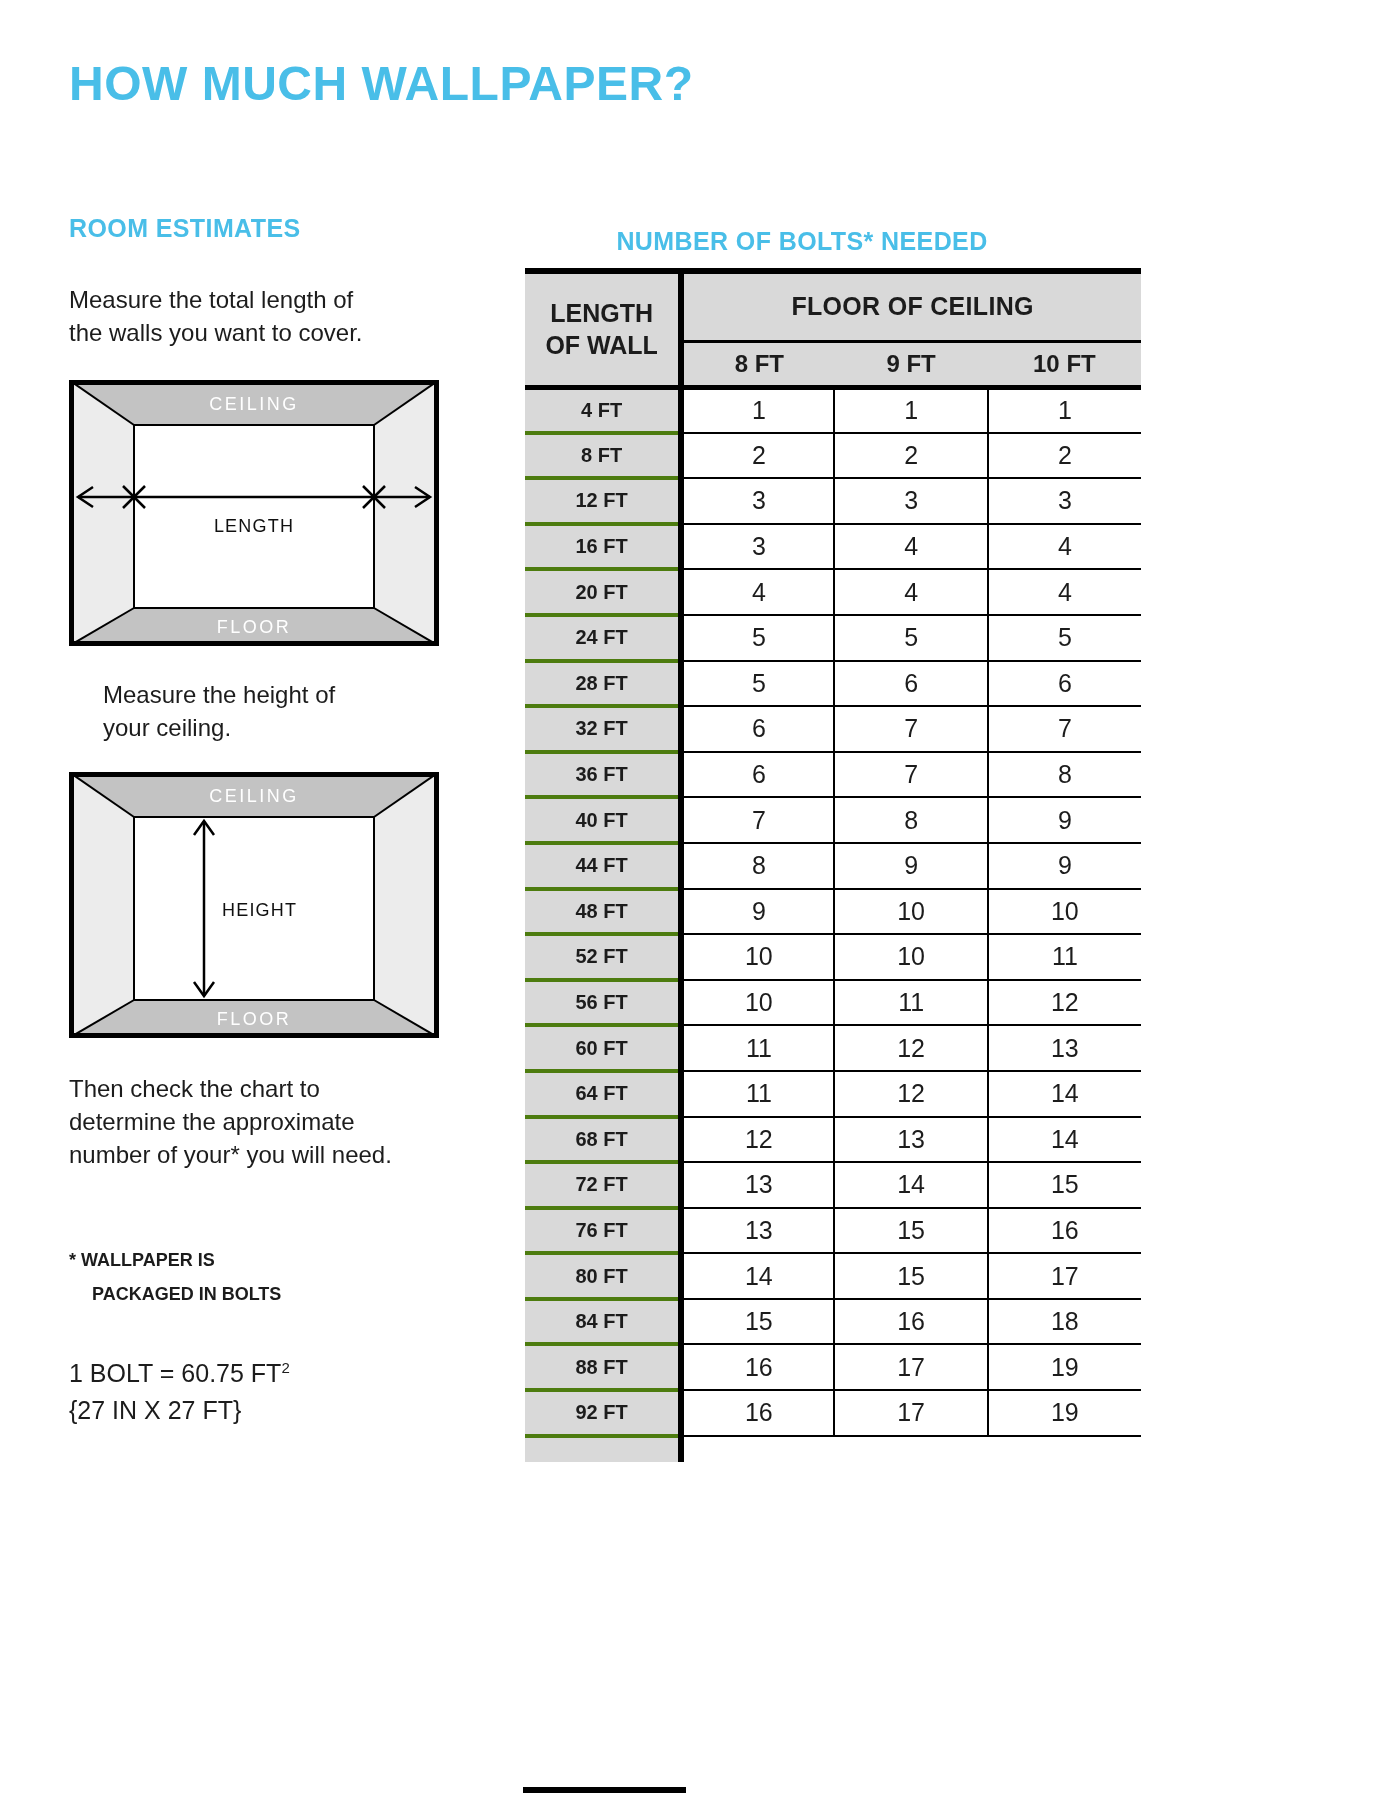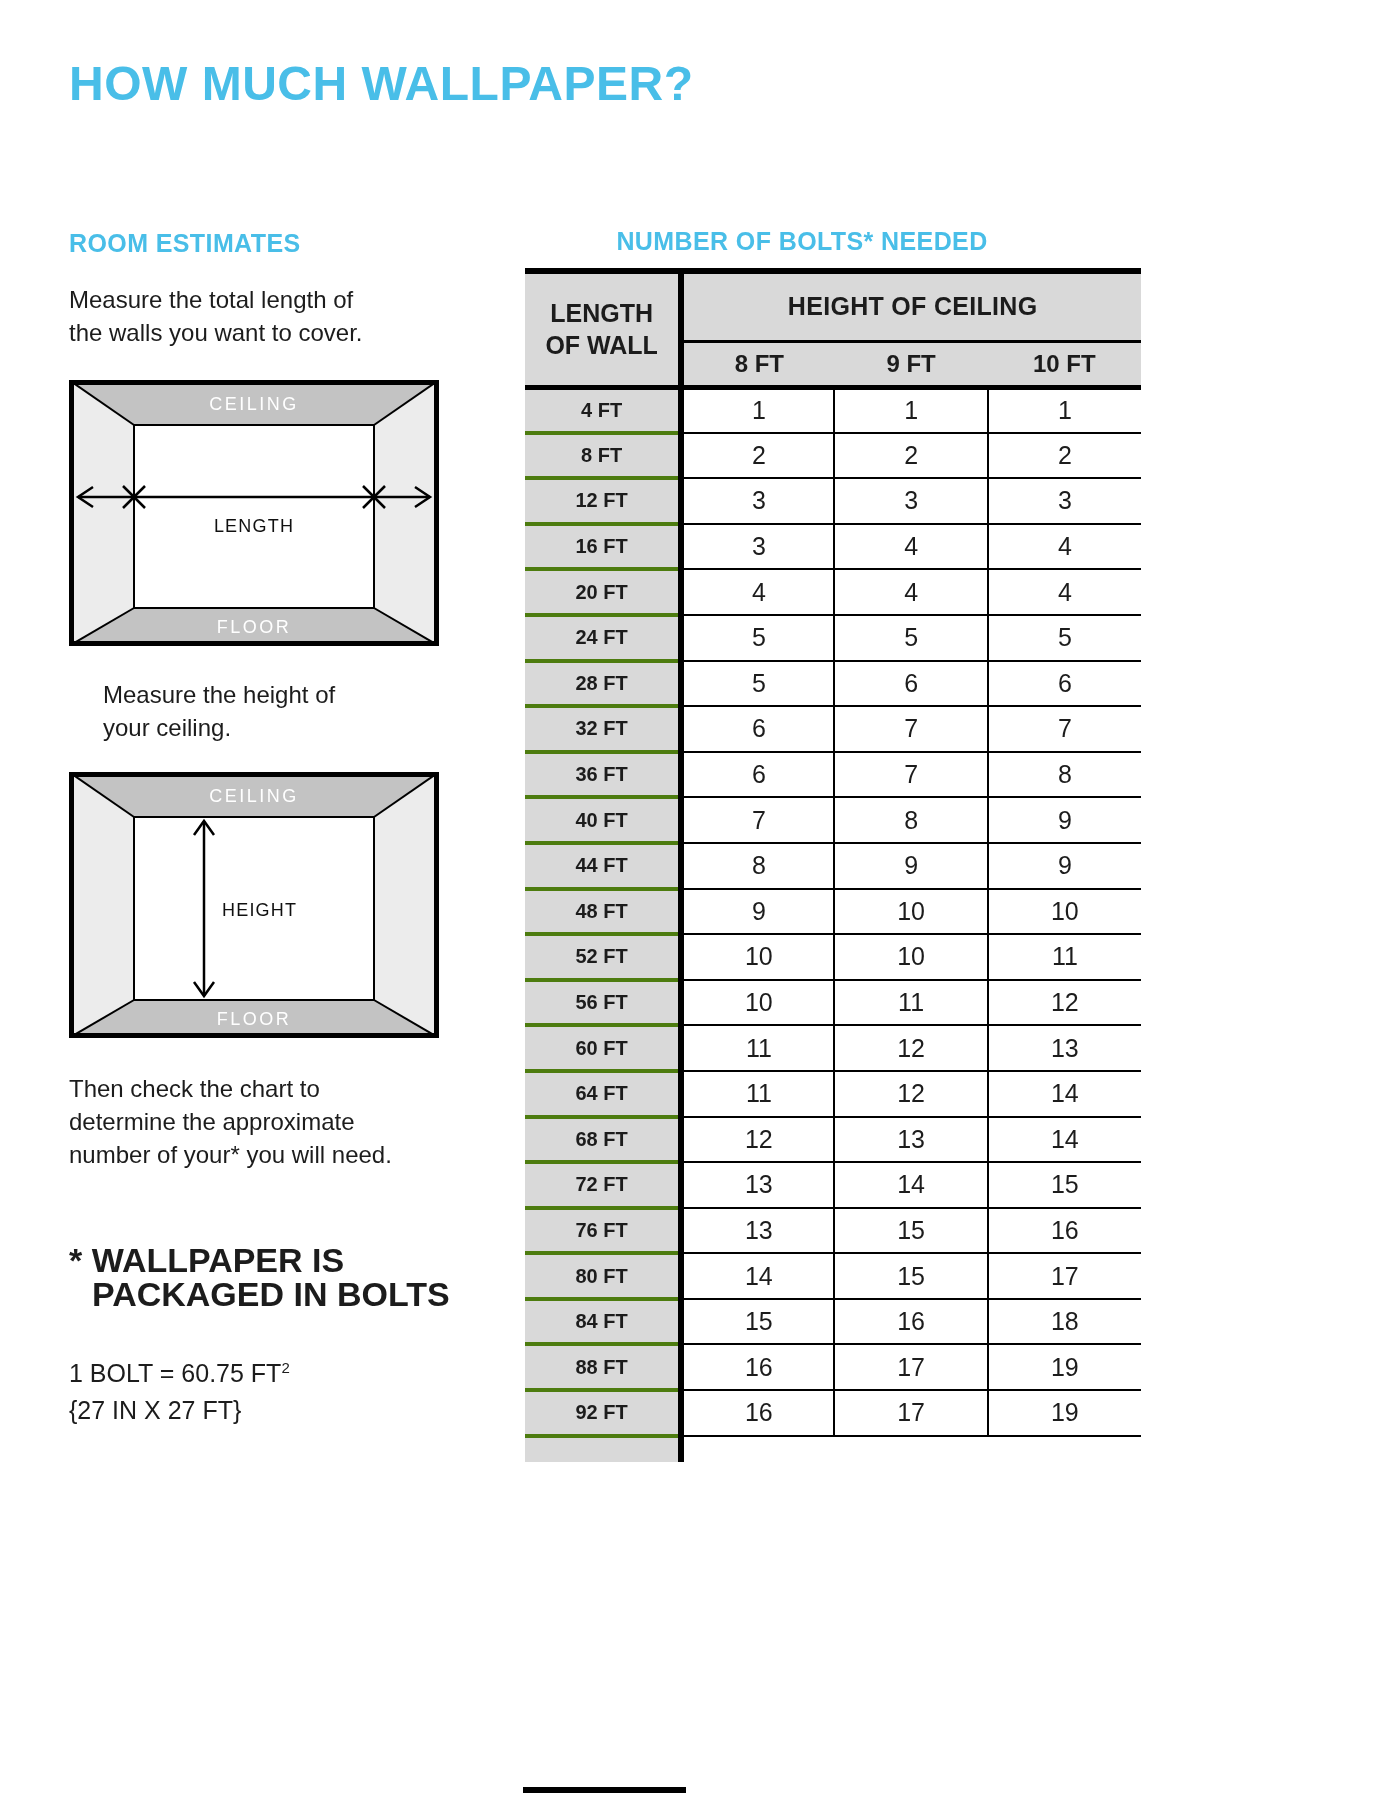--- a/index.html
+++ b/index.html
@@ -10,33 +10,33 @@
     --ink:#1C1C1C;
   }
   *{margin:0;padding:0;box-sizing:border-box;}
   html,body{background:#fff;}
   body{width:1391px;height:1800px;font-family:"Liberation Sans","DejaVu Sans",sans-serif;color:var(--ink);}
   .page{position:relative;width:1177px;height:1800px;overflow:hidden;background:#fff;}
   .abs{position:absolute;}
 
   .page-title{left:69px;top:56px;font-size:48px;font-weight:700;color:var(--accent);letter-spacing:.5px;}
   .section-heading{font-size:25px;font-weight:700;color:var(--accent);letter-spacing:.4px;}
-  .re-heading{left:69px;top:229px;}
+  .re-heading{left:69px;top:214px;}
   .tbl-heading{left:494px;top:227px;width:616px;text-align:center;}
 
   .body-text{font-size:24px;line-height:33px;color:var(--ink);}
   .step1{left:69px;top:283px;}
   .step2{left:69px;top:678px;margin-left:34px;}
   .step3{left:69px;top:1072px;}
 
   .diagram{width:370px;height:266px;}
   .diagram1{left:69px;top:380px;}
   .diagram2{left:69px;top:772px;}
 
-  .footnote{left:69px;top:1243px;font-size:34px;font-weight:700;line-height:34px;}
+  .footnote{left:69px;top:1243px;font-size:18px;font-weight:700;line-height:34px;}
   .footnote-indent{padding-left:23px;}
   .bolt-info{left:69px;top:1349px;font-size:25px;font-weight:400;line-height:37px;}
   sup{font-size:15px;vertical-align:super;}
 
   
   .tbl-wrap{left:525px;top:268px;width:616px;}
   table.bolts{border-collapse:collapse;table-layout:fixed;width:616px;border-top:6px solid #000;}
   table.bolts th,table.bolts td{text-align:center;vertical-align:middle;}
   col.c-label{width:156px;}
   col.c-data{width:153px;}
@@ -150,21 +150,21 @@
           <col class="c-data">
           <col class="c-data">
           <col class="c-data">
       </colgroup>
       <thead>
         <tr>
           <th class="corner-th" rowspan="2">
             <div>LENGTH</div>
             <div>OF WALL</div>
           </th>
-          <th class="group-th" colspan="3">HEIGHT OF CEILING</th>
+          <th class="group-th" colspan="3">FLOOR OF CEILING</th>
         </tr>
         <tr>
           <th class="col-th">8 FT</th>
           <th class="col-th">9 FT</th>
           <th class="col-th">10 FT</th>
         </tr>
       </thead>
       <tbody>
 
       <tr>

